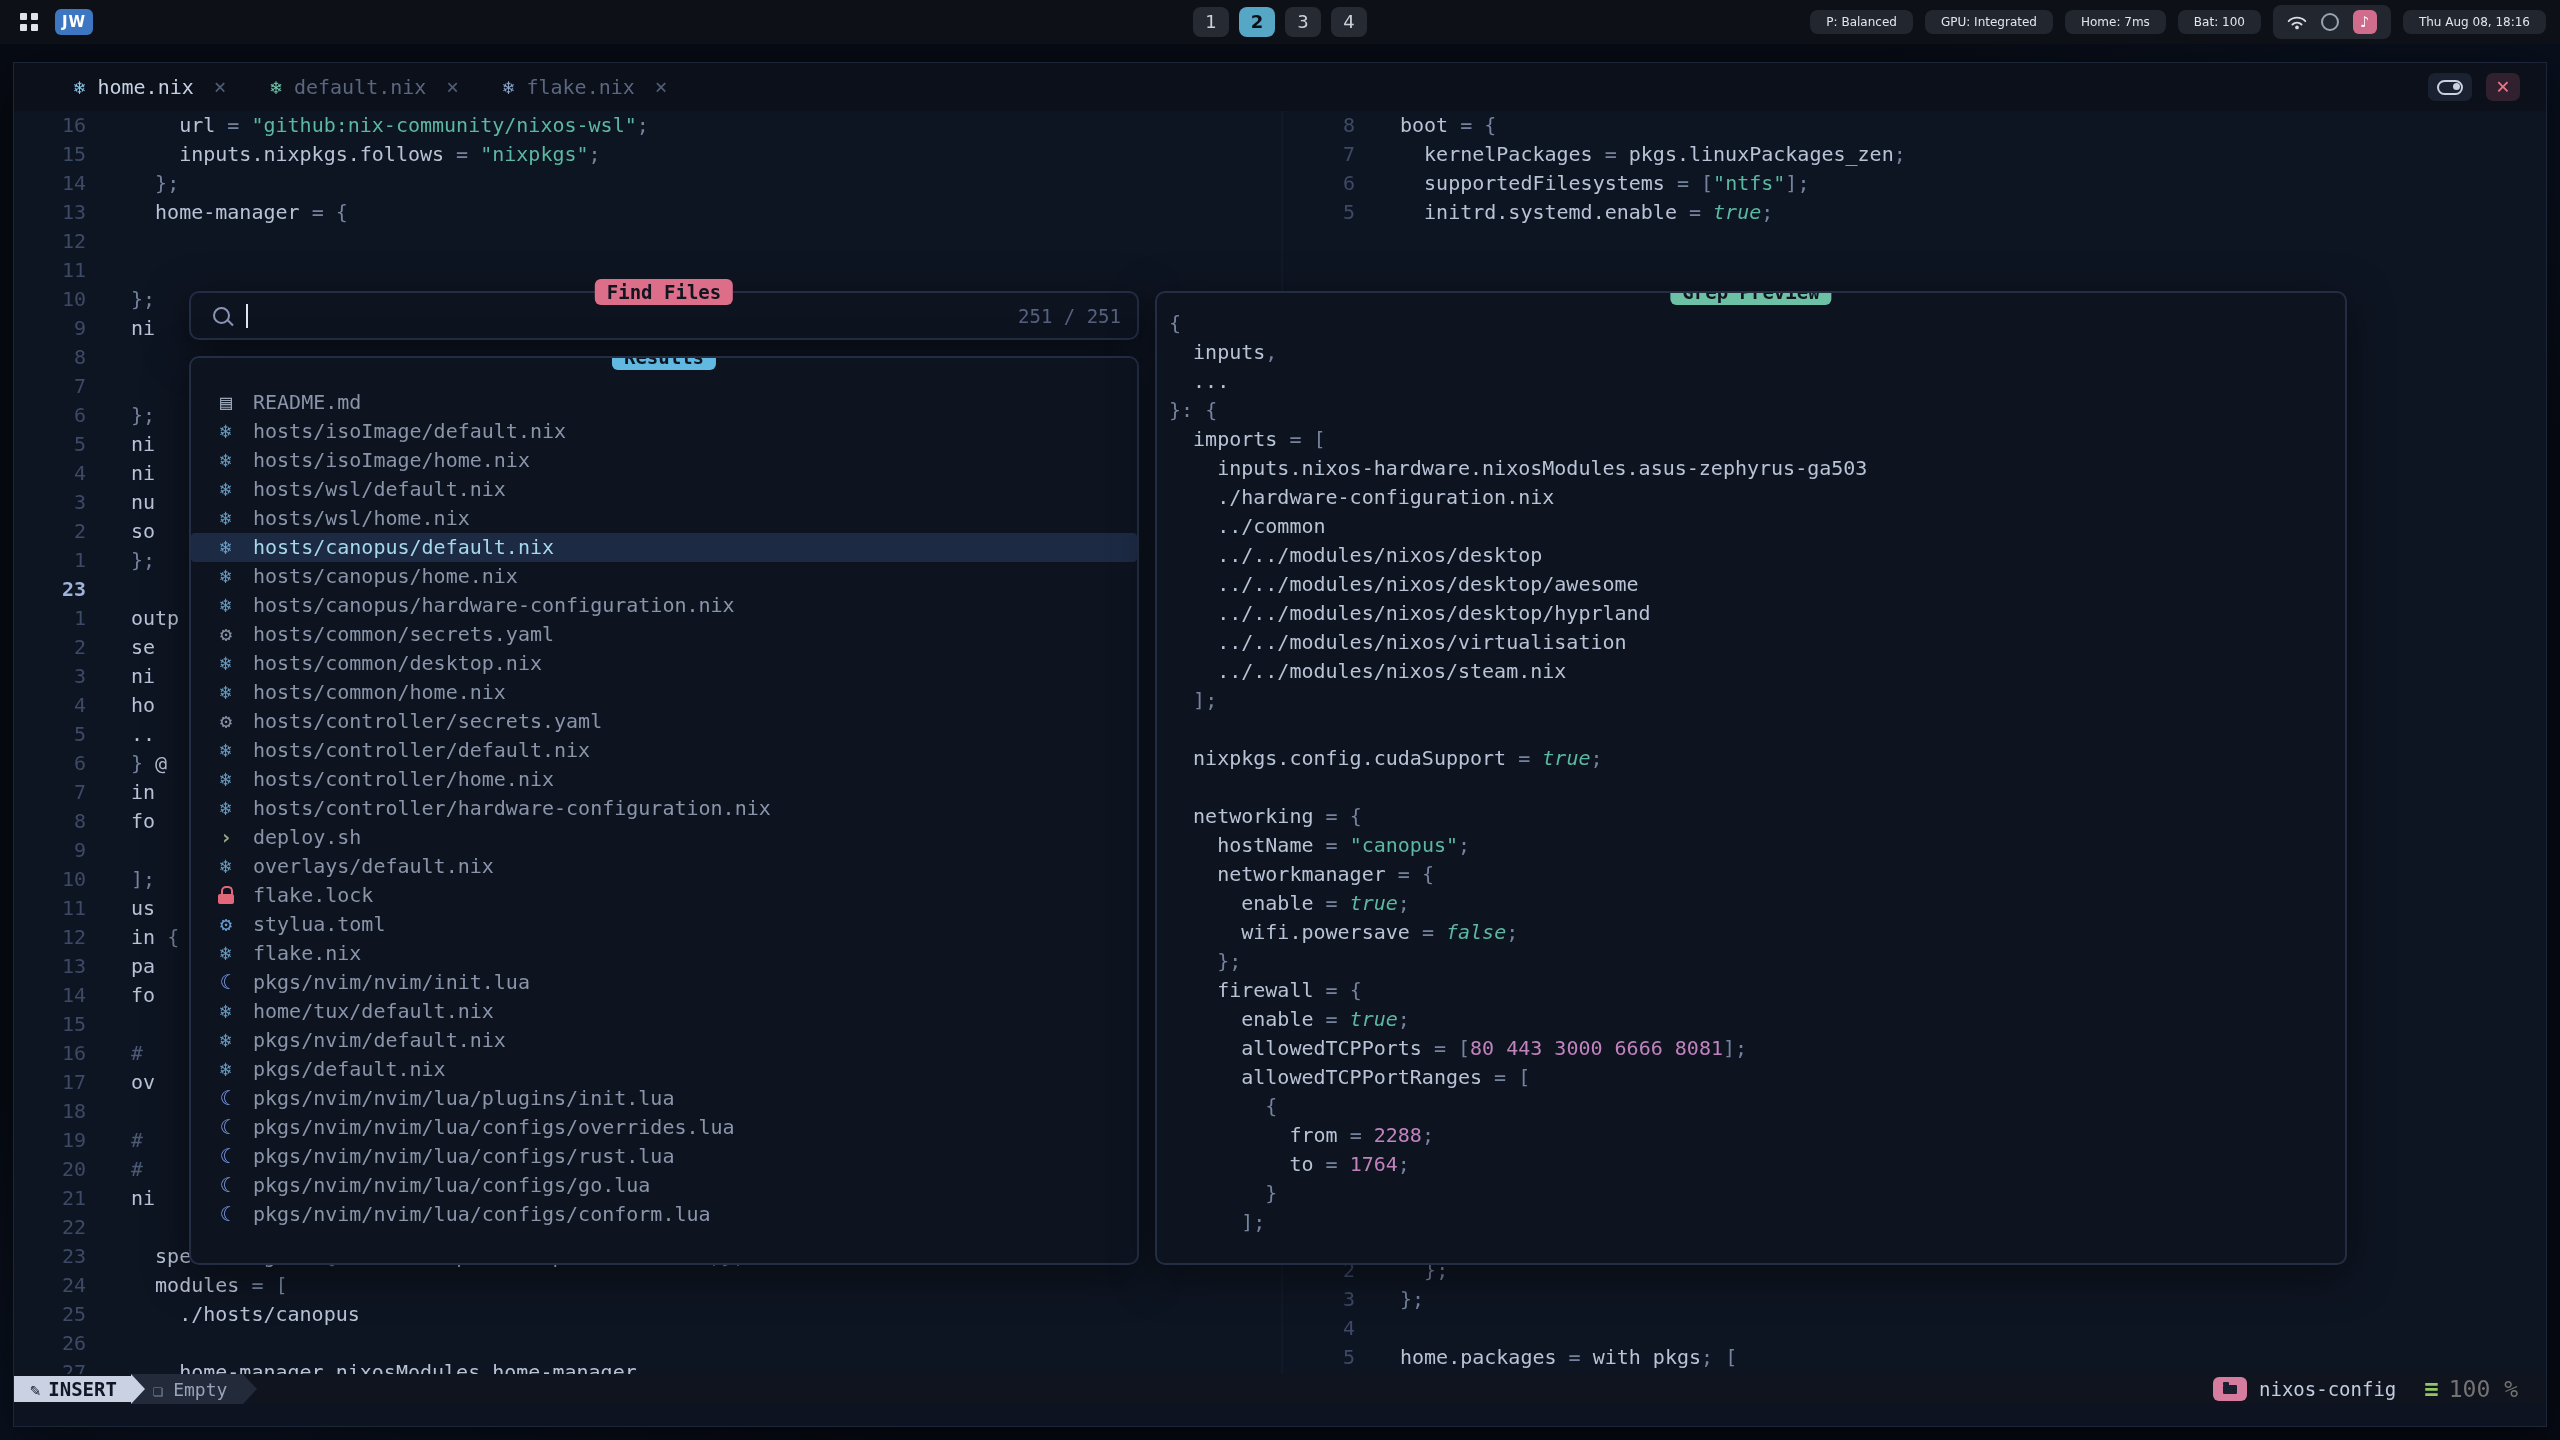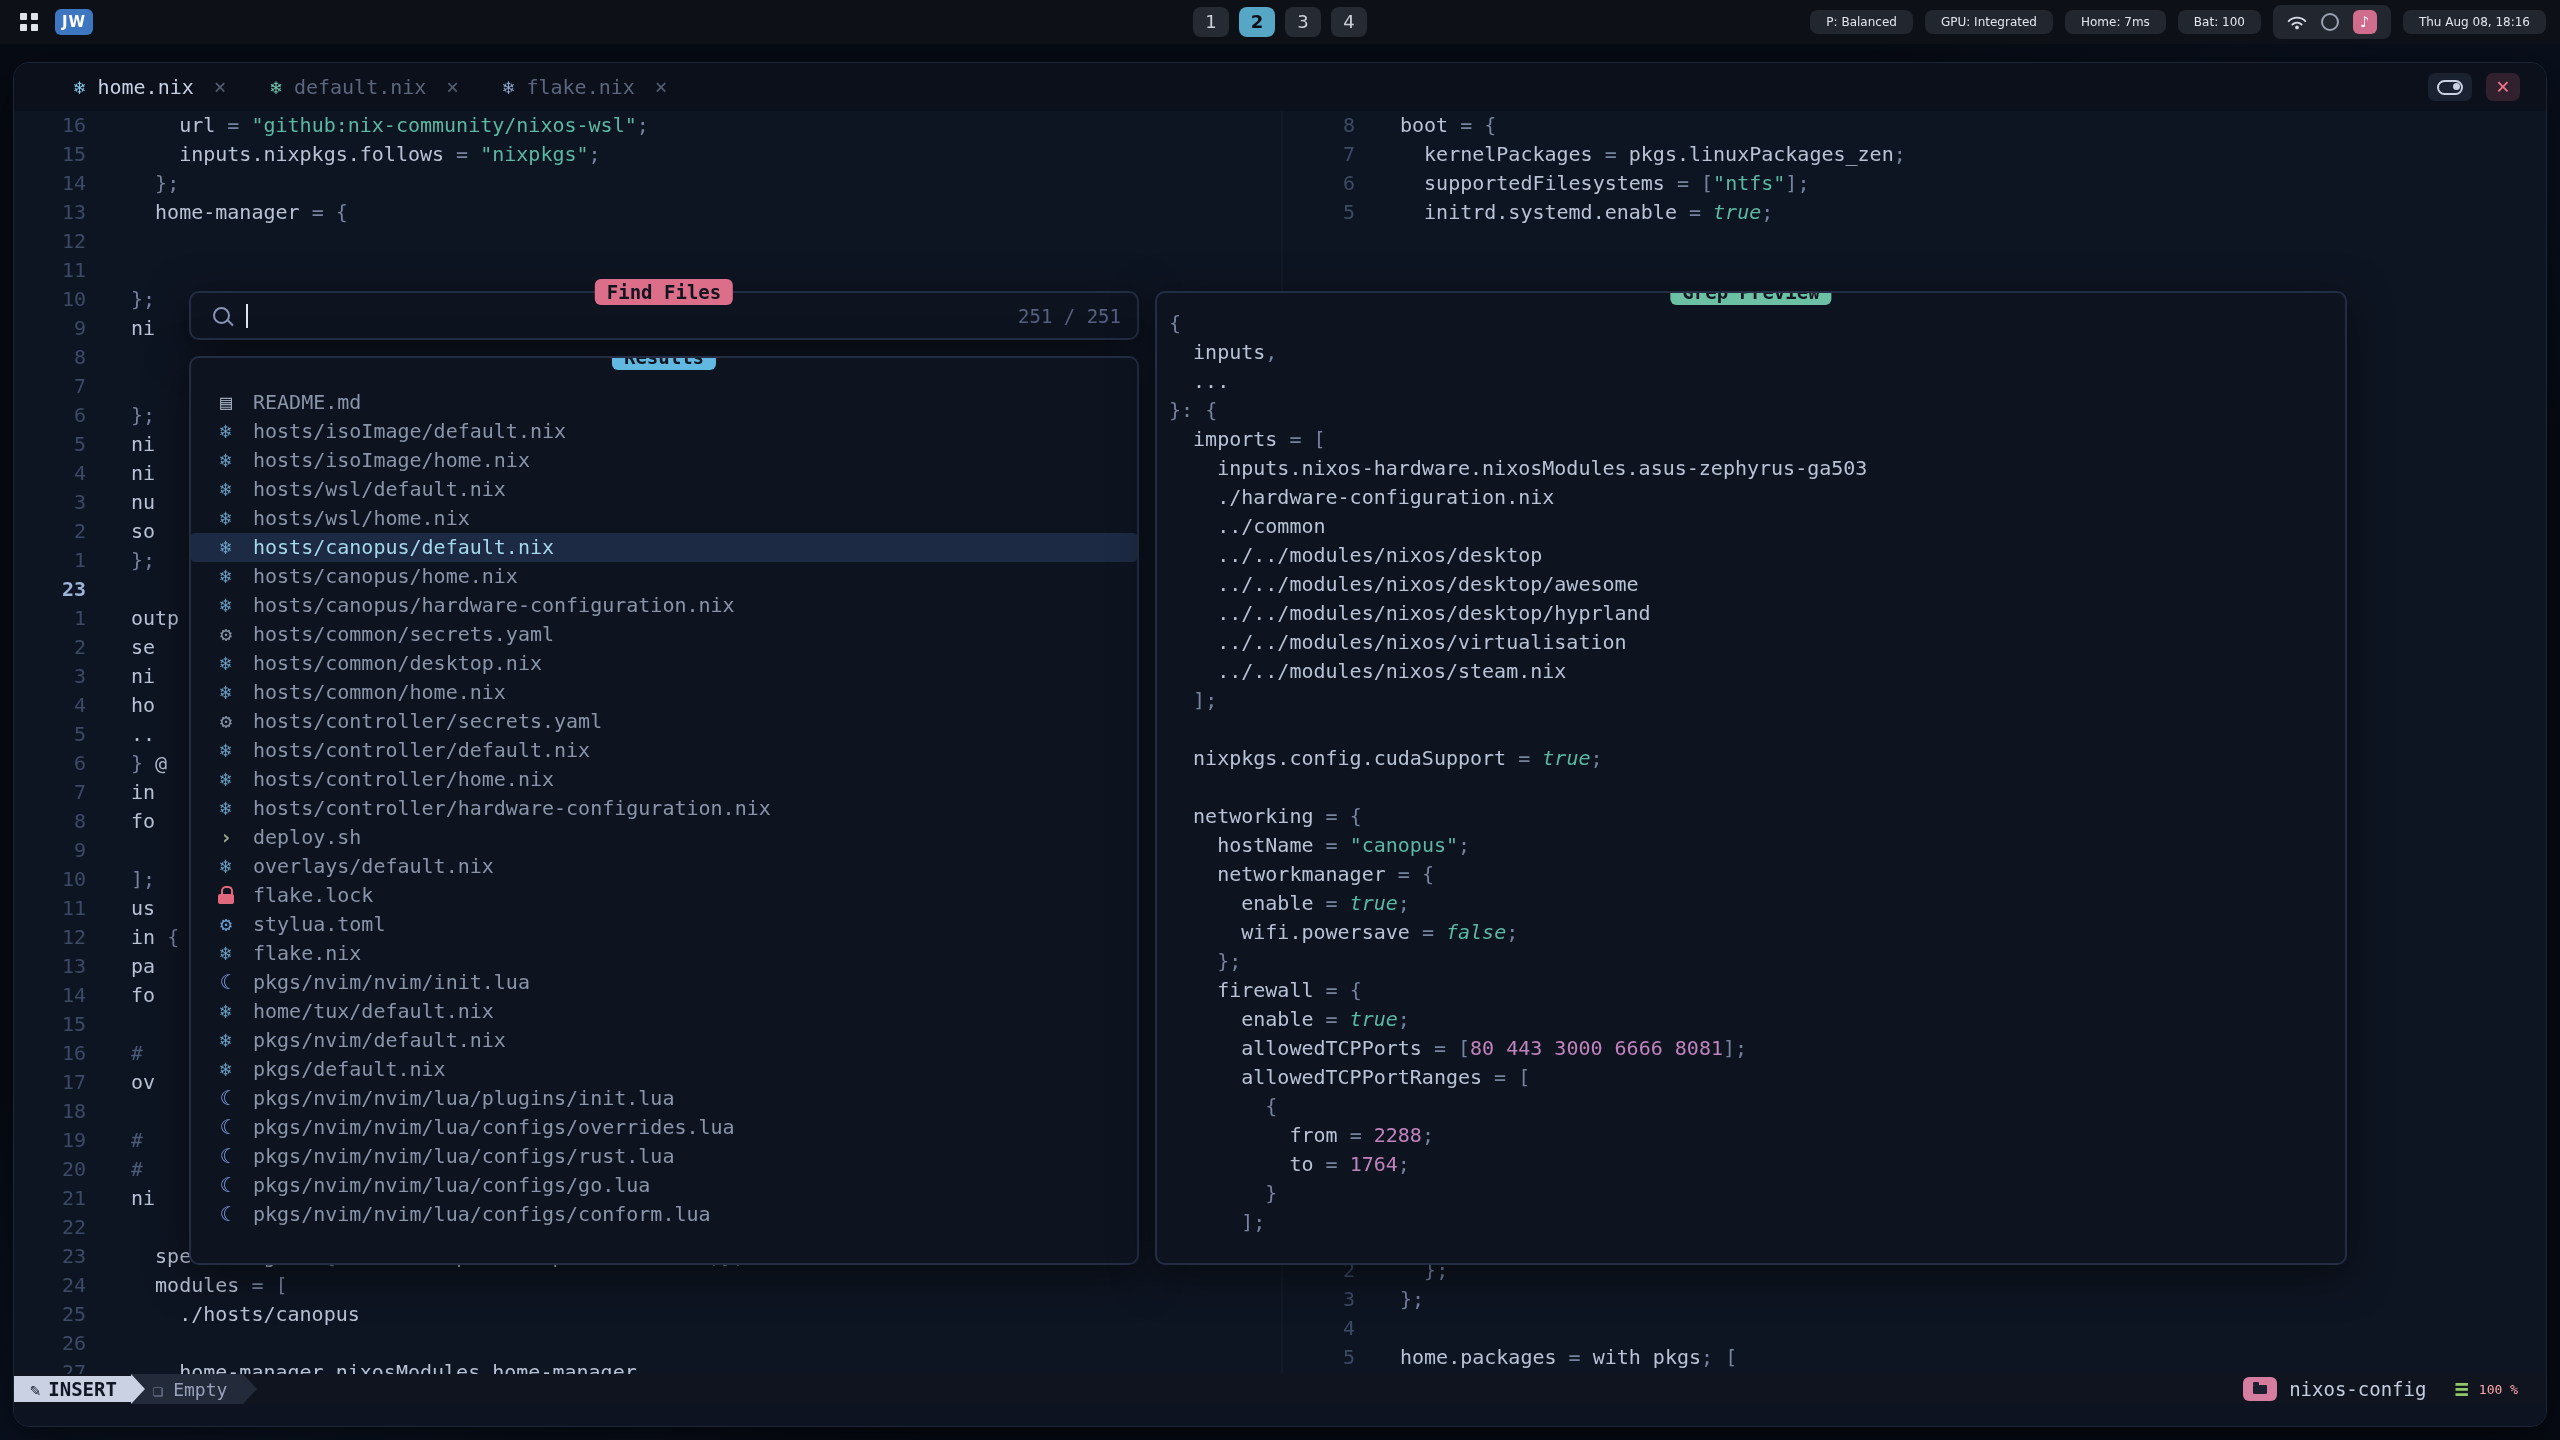--- a/index.html
+++ b/index.html
@@ -25,21 +25,21 @@
   .ws.active{background:#55a7c5;color:#0c1016;font-weight:bold}
   .bar-right{margin-left:auto;display:flex;align-items:center;gap:12px}
   .module{background:#22262e;border-radius:8px;padding:5px 16px;color:#e2e6ec;font-size:12px;white-space:nowrap}
   .module.tray{display:flex;align-items:center;gap:14px;padding:5px 14px}
   .ring-icon{width:14px;height:14px;border:2px solid #9aa3b2;border-radius:50%;display:inline-block}
   .media-badge{width:24px;height:24px;border-radius:6px;background:#d06c8c;color:#fff;font-size:15px;
     display:flex;align-items:center;justify-content:center}
   .media-badge::after{content:"♪"}
   
   .window{position:absolute;left:13px;top:62px;width:2534px;height:1365px;background:#0d1320;
-    border-radius:16px;border:1px solid #1d2636;box-sizing:border-box;overflow:hidden;
+    border-radius:0;border:1px solid #1d2636;box-sizing:border-box;overflow:hidden;
     box-shadow:0 14px 50px rgba(0,0,0,.6);z-index:10}
   
   .tabline{height:48px;display:flex;align-items:center;background:#0b101b;padding:0 26px 0 60px;
     font-family:"DejaVu Sans Mono",monospace;font-size:20px}
   .tabs{display:flex;gap:44px}
   .tab{display:flex;align-items:center;gap:12px;color:#5c677f;cursor:pointer}
   .tab.active{color:#c7d1e4}
   .tab-icon::after{content:"❄";font-size:19px}
   .tclose{color:#515c73;font-size:21px;margin-left:8px}
   .tl-spacer{flex:1}
@@ -113,21 +113,21 @@
   .doc-icon::after{content:"❏";font-size:17px;color:#7f8aa3}
   .sl-spacer{flex:1}
   .repo-badge{width:34px;height:24px;border-radius:6px;background:#d67c9f;display:flex;
     align-items:center;justify-content:center;margin-right:12px}
   .folder-icon{width:14px;height:9px;background:#1a2030;border-radius:1px;position:relative;display:inline-block}
   .folder-icon::before{content:"";position:absolute;left:0;top:-3px;width:6px;height:3px;background:#1a2030;
     border-radius:1px 1px 0 0}
   .repo-label{color:#c3cde0;font-size:19px;margin-right:28px}
   .progress-icon{color:#8fc768;font-size:24px;font-weight:bold;margin-right:10px}
   .progress-icon::after{content:"≡"}
-  .progress-label{color:#fca5a5;font-size:13px;margin-right:28px}
+  .progress-label{color:#737373;font-size:23px;margin-right:28px}
   .cmdline{position:absolute;left:0;right:0;bottom:0;height:22px;background:#0d1320}
   svg{display:block}
 </style>
 </head>
 <body>
 
 <div class="topbar">
   <div class="bar-left">
     <span class="apps-grid-icon"></span>
     <span class="logo-badge">JW</span>

